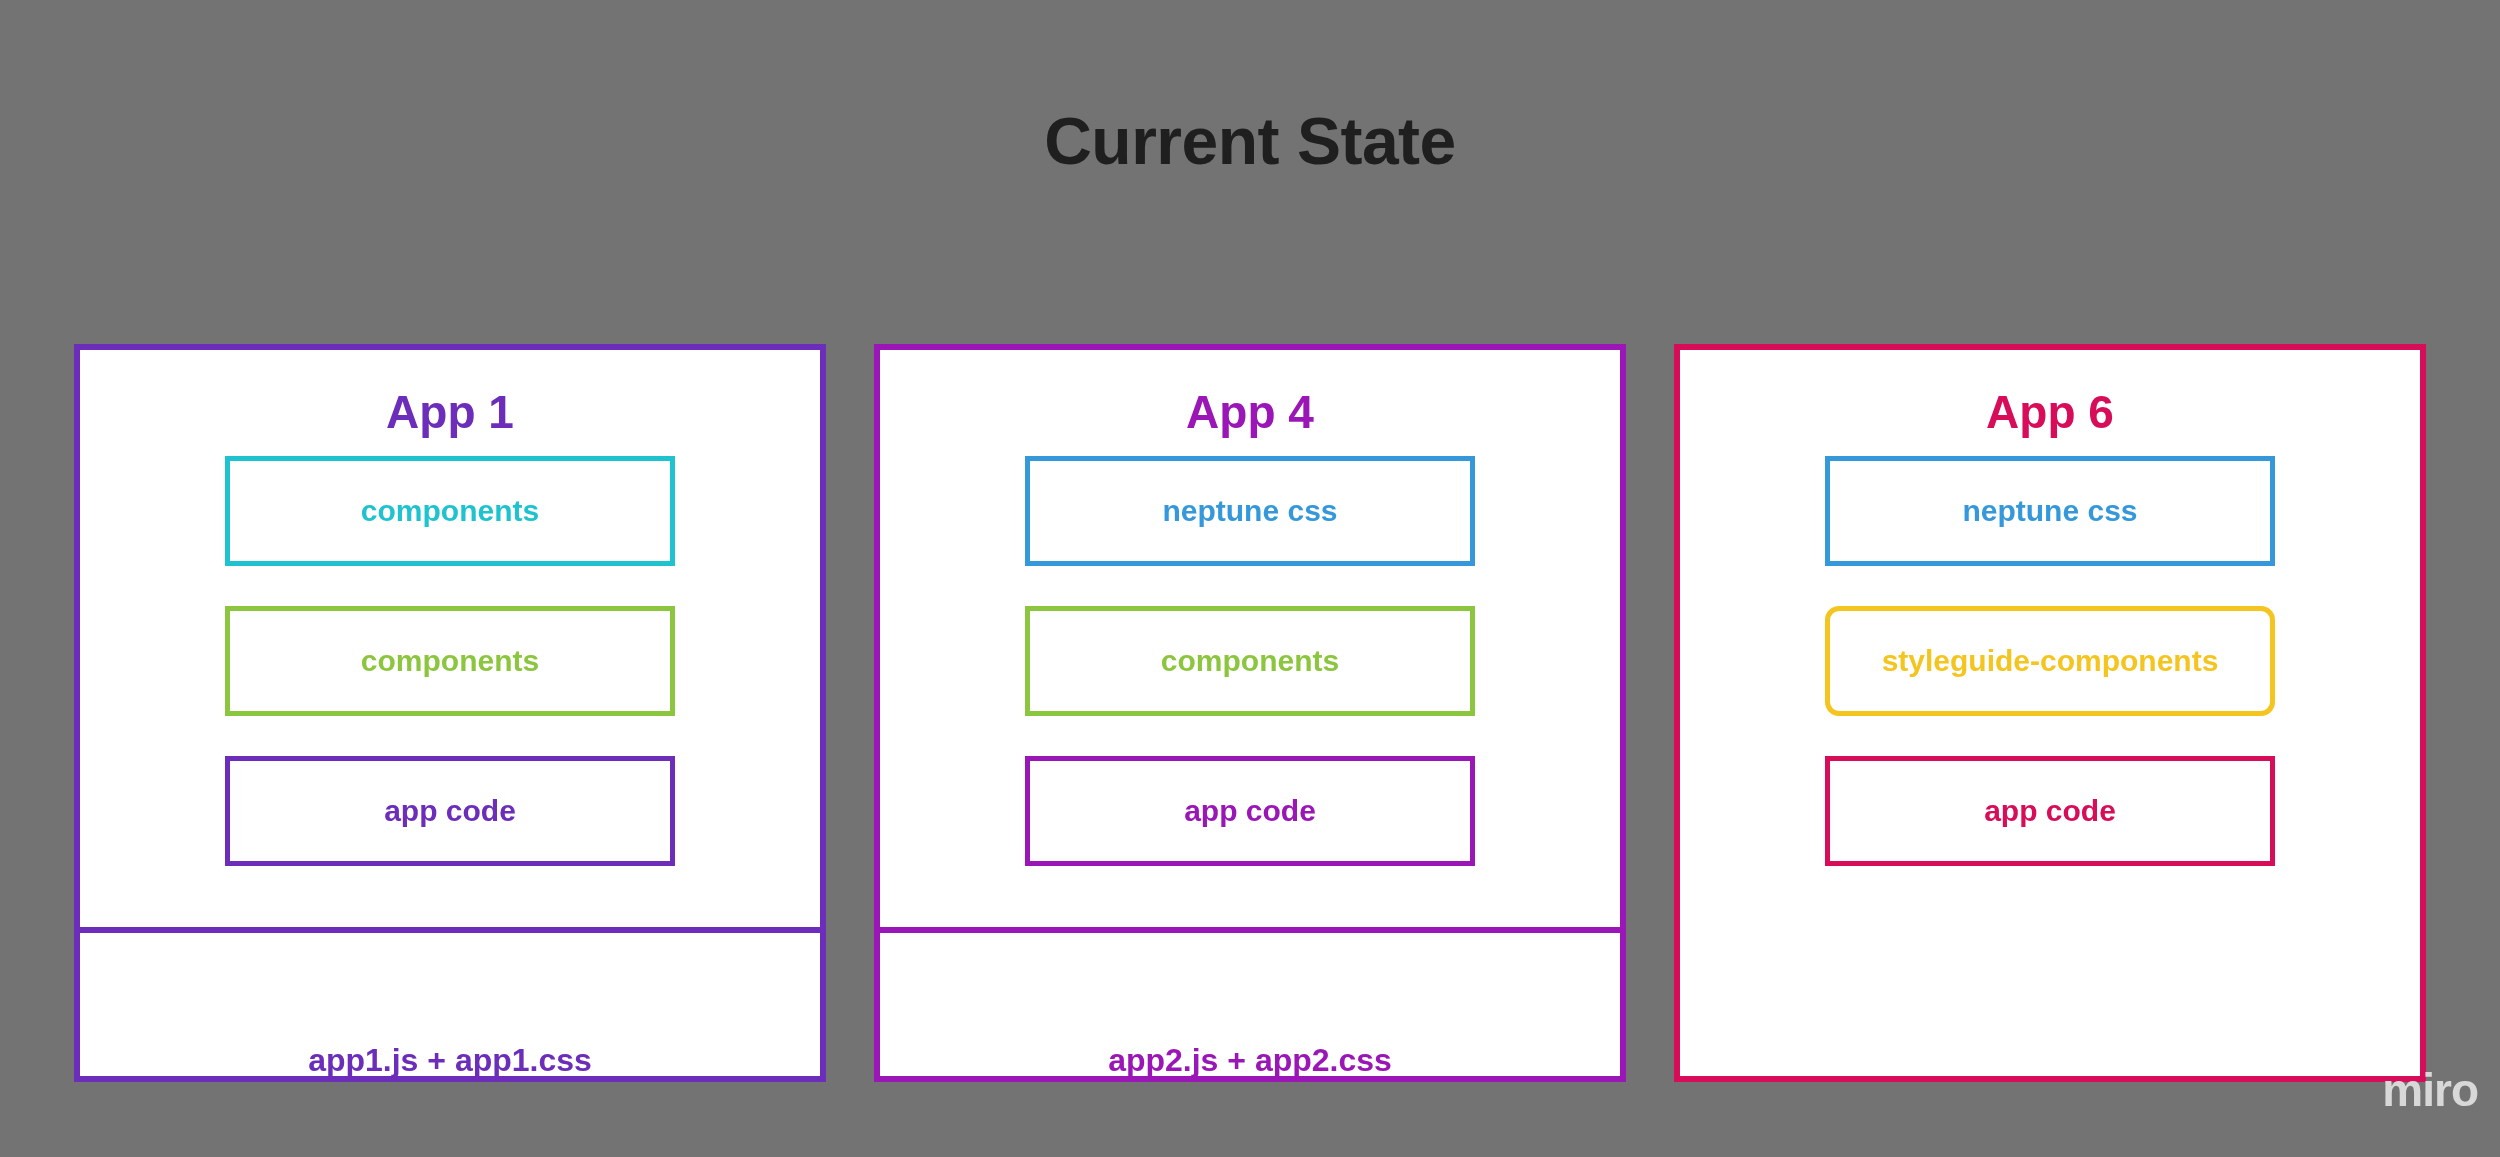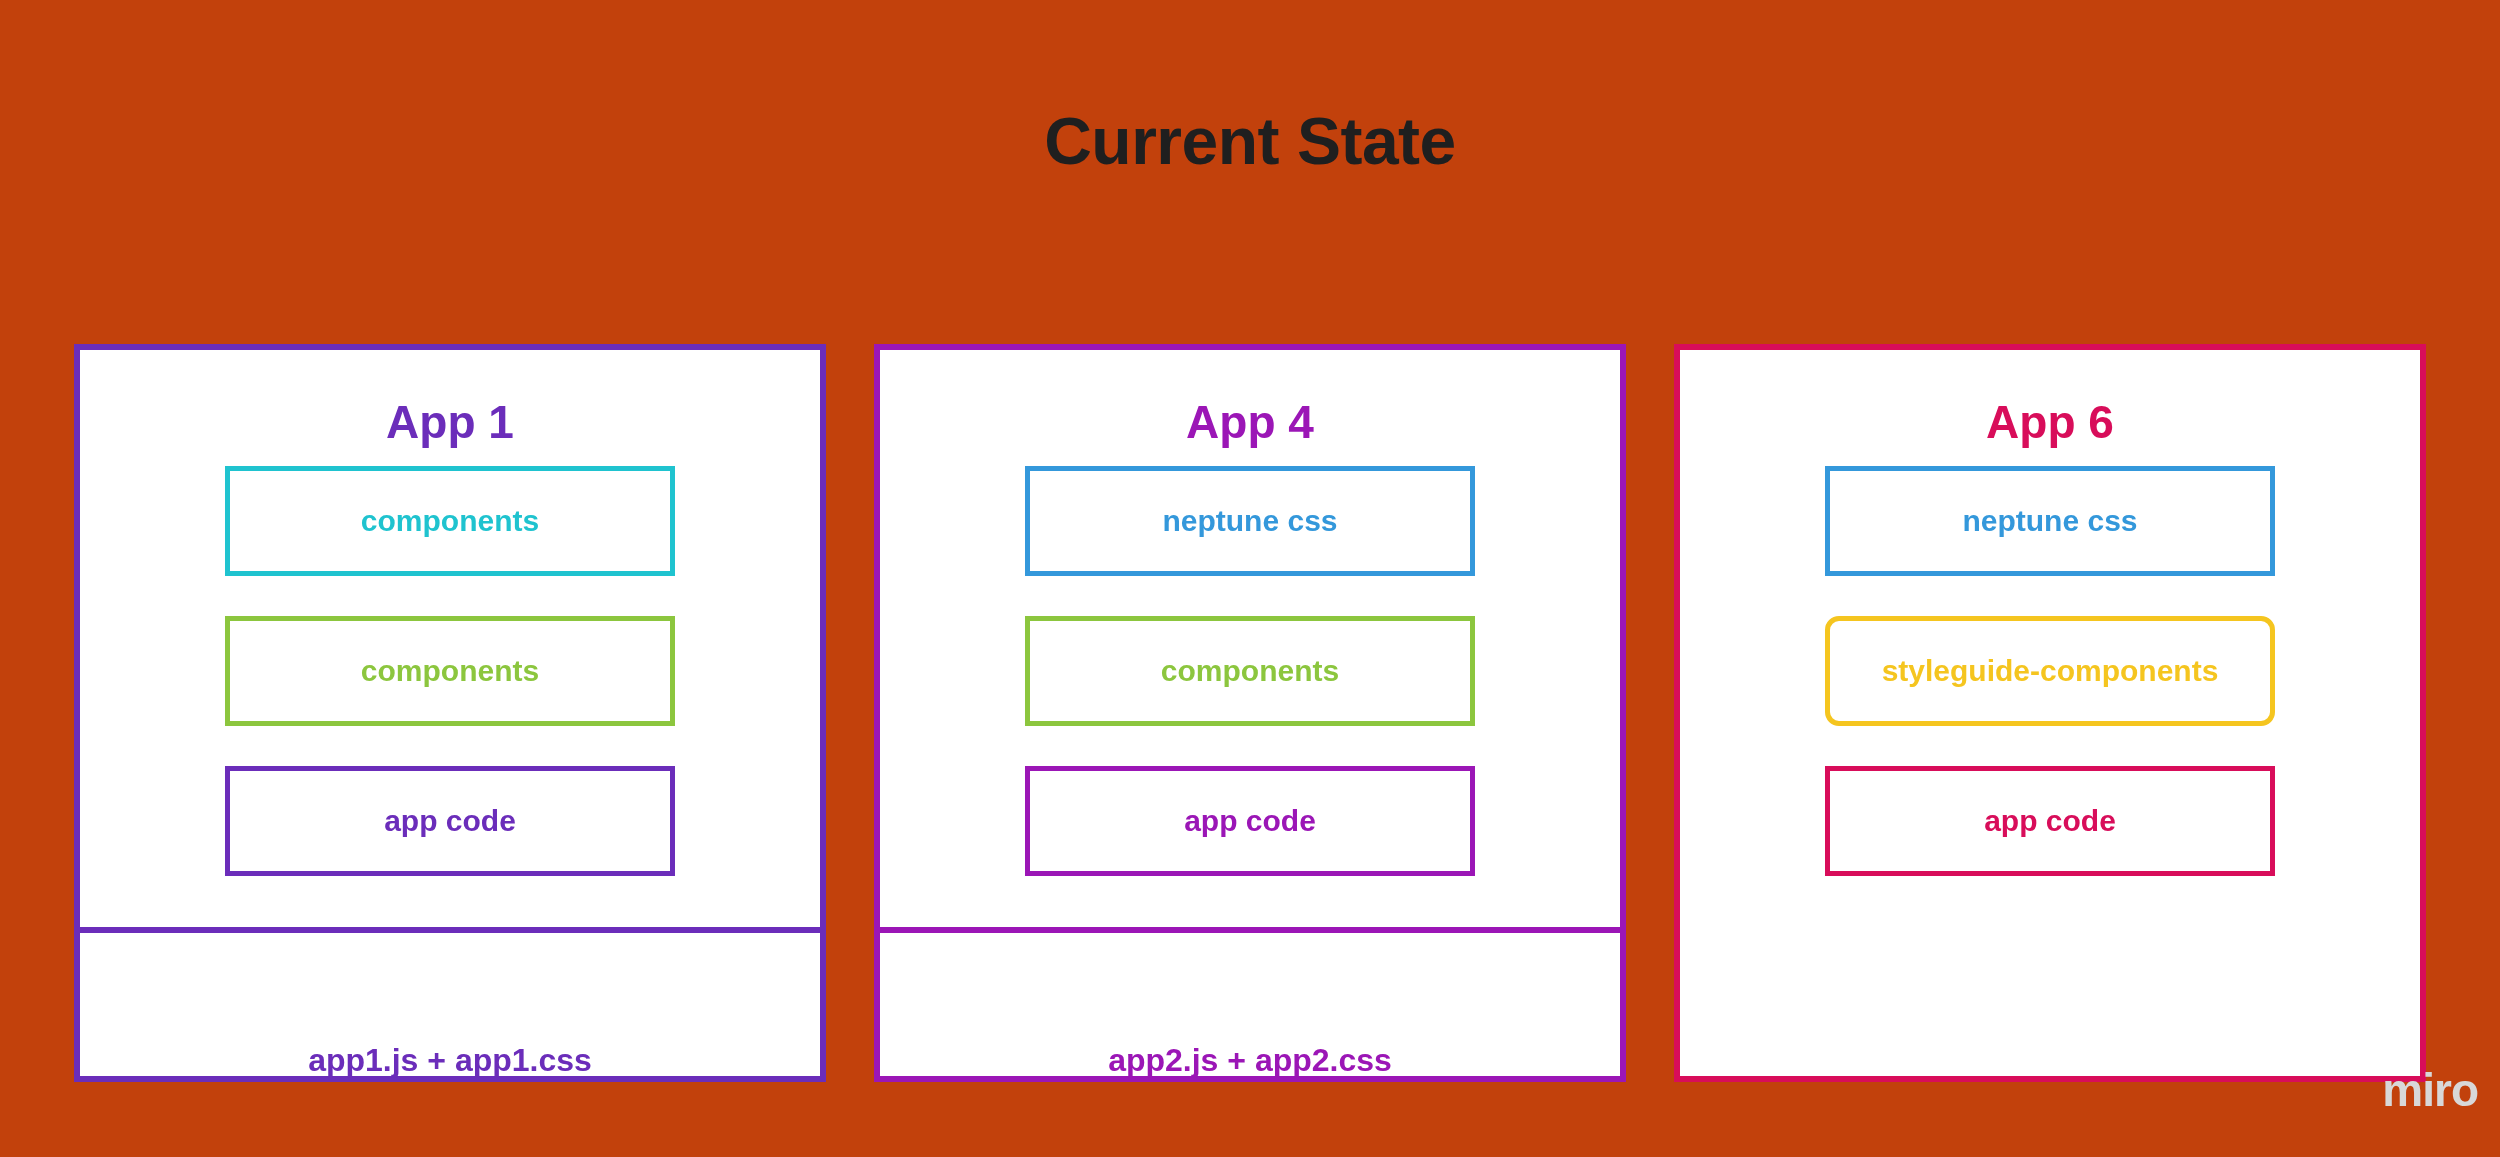--- a/index.html
+++ b/index.html
@@ -12,21 +12,21 @@
     width: 2500px;
     height: 1157px;
     position: relative;
     overflow: hidden;
   }
 
   #canvas {
     position: relative;
     width: 2500px;
     height: 1157px;
-    background: #c2410c;
+    background: #737373;
   }
 
   
   #diagram-title {
     position: absolute;
     left: 0;
     top: 108px;
     width: 2500px;
     text-align: center;
     font-size: 66px;
@@ -59,21 +59,21 @@
     position: relative;
   }
 
   .panel-body {
     box-sizing: border-box;
     flex: 0 0 577px;
     height: 577px;
     display: flex;
     flex-direction: column;
     align-items: center;
-    padding-top: 42px;
+    padding-top: 32px;
   }
 
   .panel-heading {
     font-size: 46px;
     font-weight: bold;
     line-height: 1;
     margin: 0;
     padding: 0;
     height: 60px;
     display: flex;

